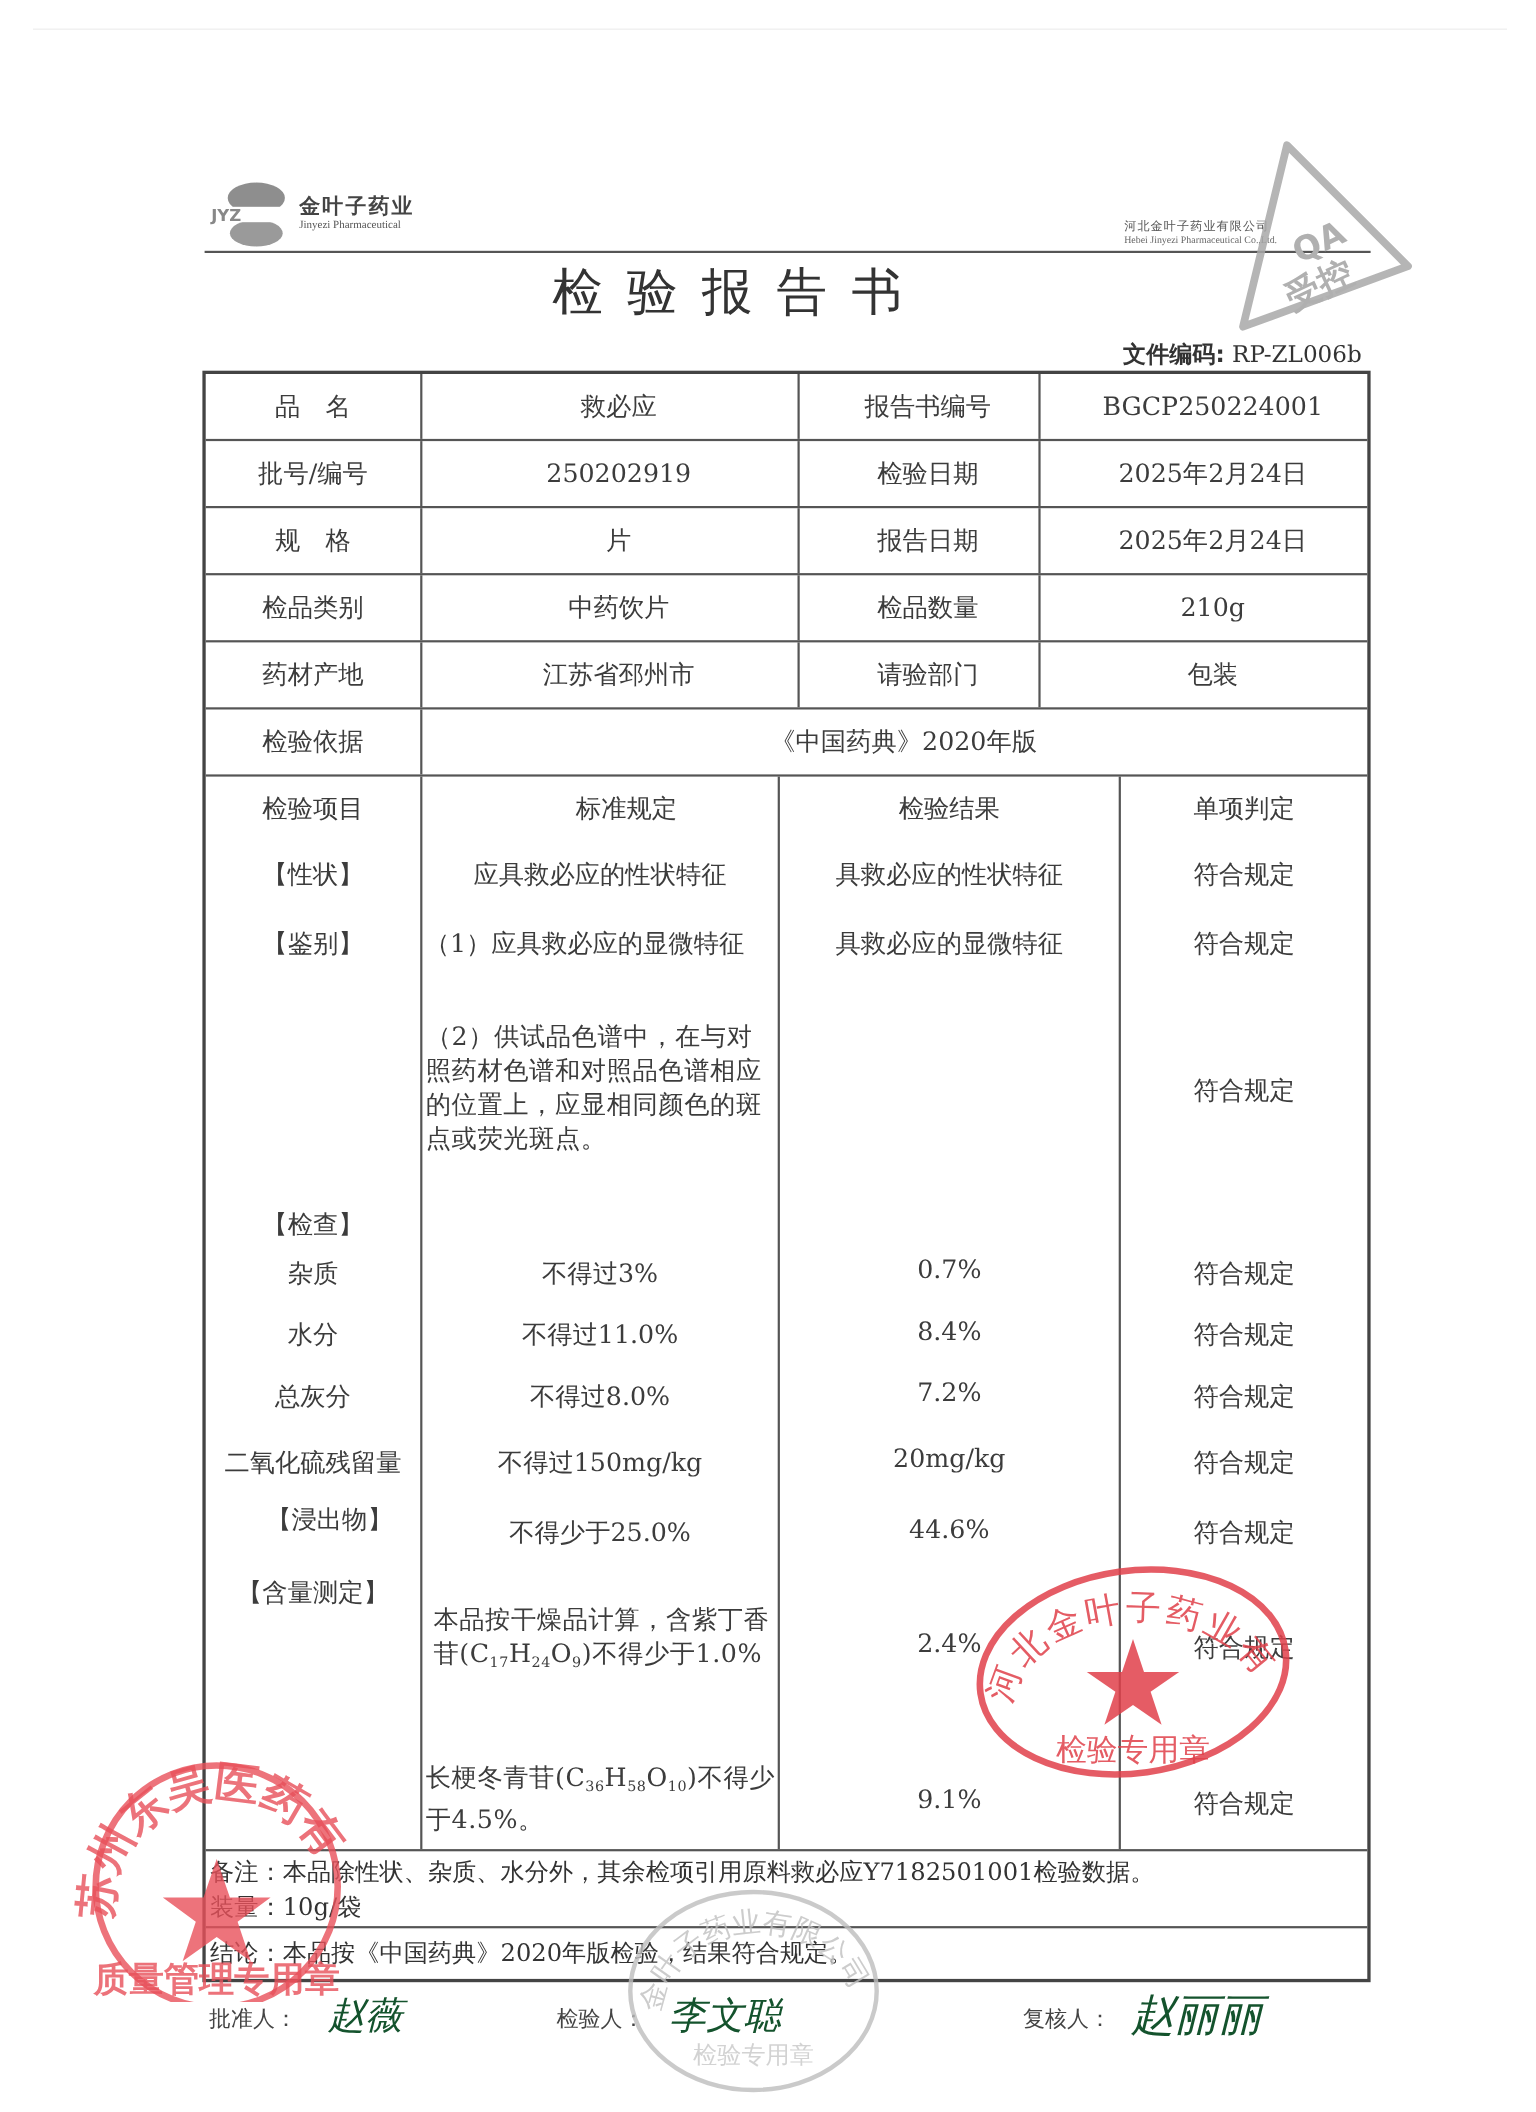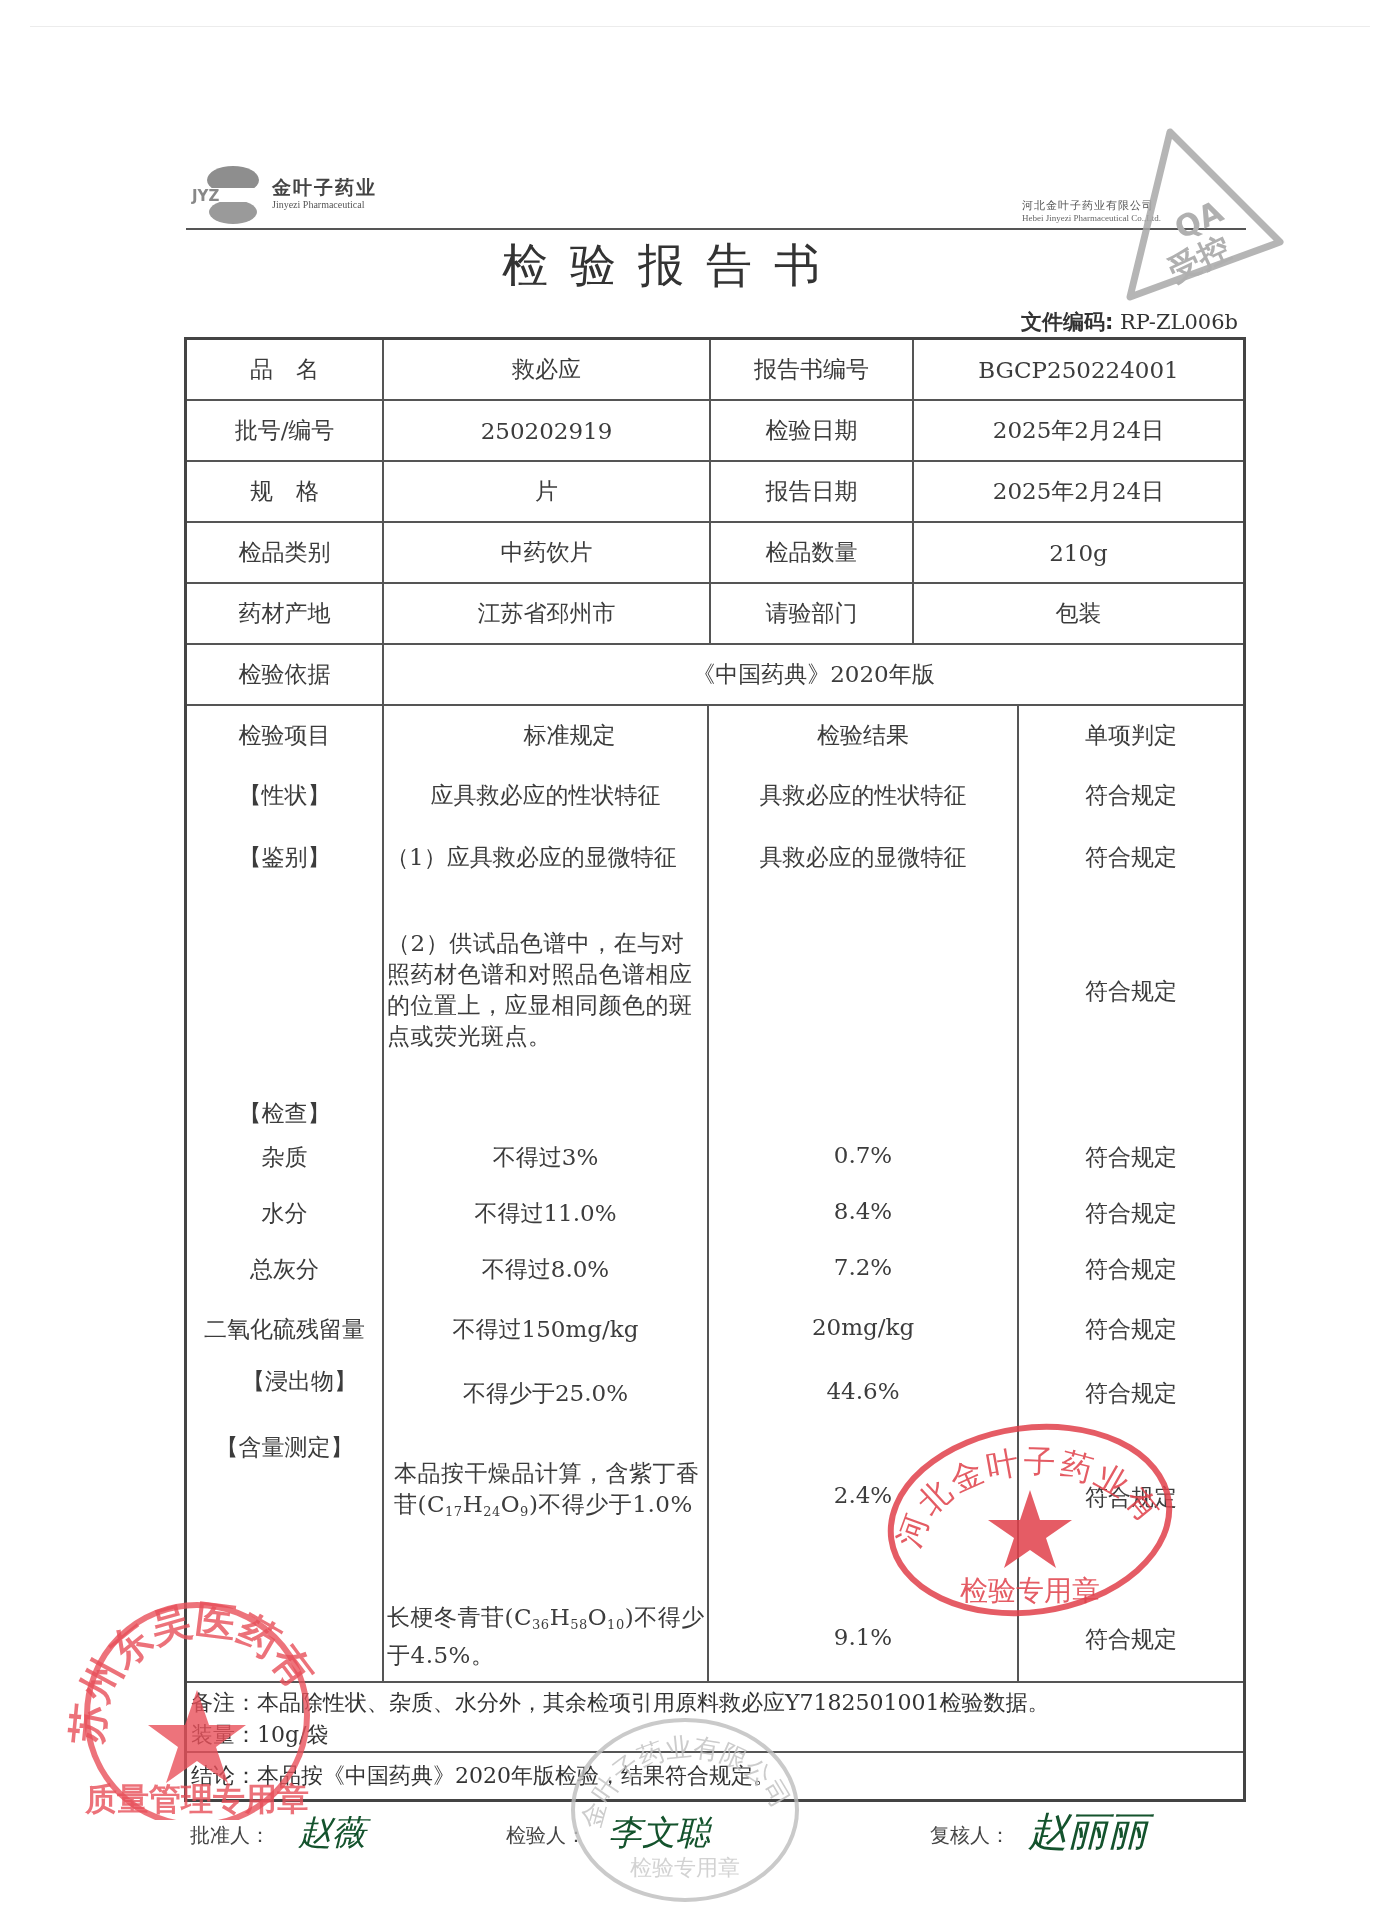--- a/index.html
+++ b/index.html
@@ -17,21 +17,21 @@
   .header-rule { position:absolute; left:186px; top:228px; width:1060px; height:2px; background:#555; }
   .title { position:absolute; left:0; width:1344px; top:235px; text-align:center; font-size:46px; letter-spacing:22px; color:#333; font-family:"DejaVu Serif",serif; }
   .doc-code { position:absolute; right:158px; top:308px; font-size:21px; color:#333; }
   .doc-code .lbl { font-weight:bold; font-family:"DejaVu Sans",sans-serif; }
 
   
   .qa-stamp { position:absolute; left:1120px; top:122px; width:170px; height:190px; }
 
   
   .tbl { position:absolute; left:184px; top:337px; width:1062px; border:3px solid #444; box-sizing:border-box; }
-  .row { display:flex; border-bottom:2.5px solid #555; box-sizing:border-box; }
+  .row { display:flex; border-bottom:2.5px solid #555; box-sizing:border-box;gap:16px; }
   .row:last-child { border-bottom:none; }
   .cell { display:flex; align-items:center; justify-content:center; font-size:23px; color:#3c3c3c; box-sizing:border-box; text-align:center; }
   .c1 { width:197px; border-right:2px solid #555; }
   .c2 { width:327px; border-right:2px solid #555; }
   .c3 { width:203px; border-right:2px solid #555; }
   .c4 { flex:1; }
   .top-row { height:61px; }
   .basis .c2span { flex:1; }
 
   .detail { display:flex; border-bottom:2.5px solid #555; }

